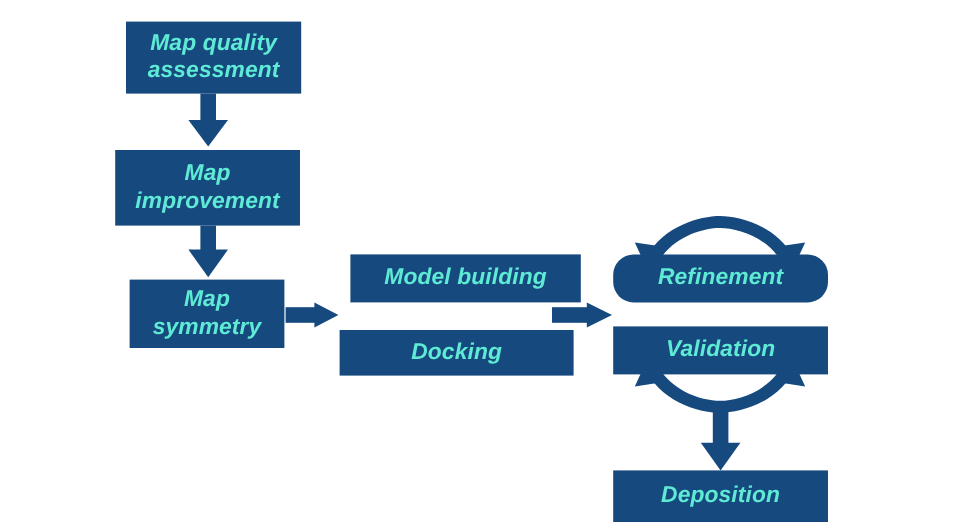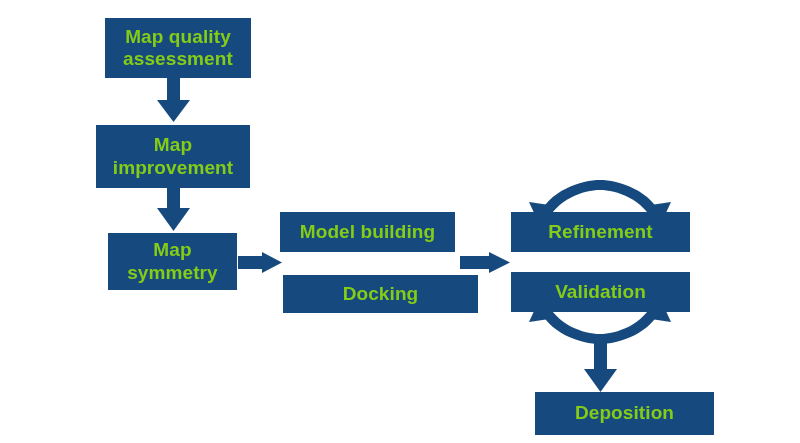--- a/index.html
+++ b/index.html
@@ -11,33 +11,34 @@
     position: relative;
     width: 800px;
     height: 443px;
     background: #ffffff;
     overflow: hidden;
     font-family: "Liberation Sans", sans-serif;
   }
   .node {
     position: absolute;
     background: #164a7f;
-    color: #84cc16;
+    color: #5eead4;
     display: flex;
     align-items: center;
     justify-content: center;
     text-align: center;
     font-size: 19px;
     font-weight: 600;
     line-height: 1.18;
     letter-spacing: 0.1px;
     box-sizing: border-box;
     padding: 2px 6px;
     white-space: pre-line;
     z-index: 3;
+    font-style: italic;
   }
   .arrows-layer {
     position: absolute;
     left: 0;
     top: 0;
     width: 800px;
     height: 443px;
     z-index: 2;
     pointer-events: none;
   }
@@ -47,25 +48,25 @@
     top: 0;
     width: 800px;
     height: 443px;
     z-index: 1;
     pointer-events: none;
   }
   
   #n-quality      { left:105px; top:18px;  width:146px; height:60px; }
   #n-improve      { left:96px;  top:125px; width:154px; height:63px; }
   #n-symmetry     { left:108px; top:233px; width:129px; height:57px; }
-  #n-modelbuild   { left:280px; top:212px; width:175px; height:40px; }
+  #n-modelbuild   { left:292px; top:212px; width:192px; height:40px; }
   #n-docking      { left:283px; top:275px; width:195px; height:38px; }
-  #n-refinement   { left:511px; top:212px; width:179px; height:40px; }
+  #n-refinement   { left:511px; top:212px; width:179px; height:40px;border-radius:17px; }
   #n-validation   { left:511px; top:272px; width:179px; height:40px;text-align:center; }
-  #n-deposition   { left:511px; top:392px; width:179px; height:43px;margin-left:24px; }
+  #n-deposition   { left:511px; top:392px; width:179px; height:43px; }
 </style>
 </head>
 <body>
 
 <div id="canvas">
 
   <svg class="cycle-layer" viewBox="0 0 800 443" width="800" height="443" aria-hidden="true">
     <g fill="#164a7f" stroke="none">
 
       <path d="M 537 219

